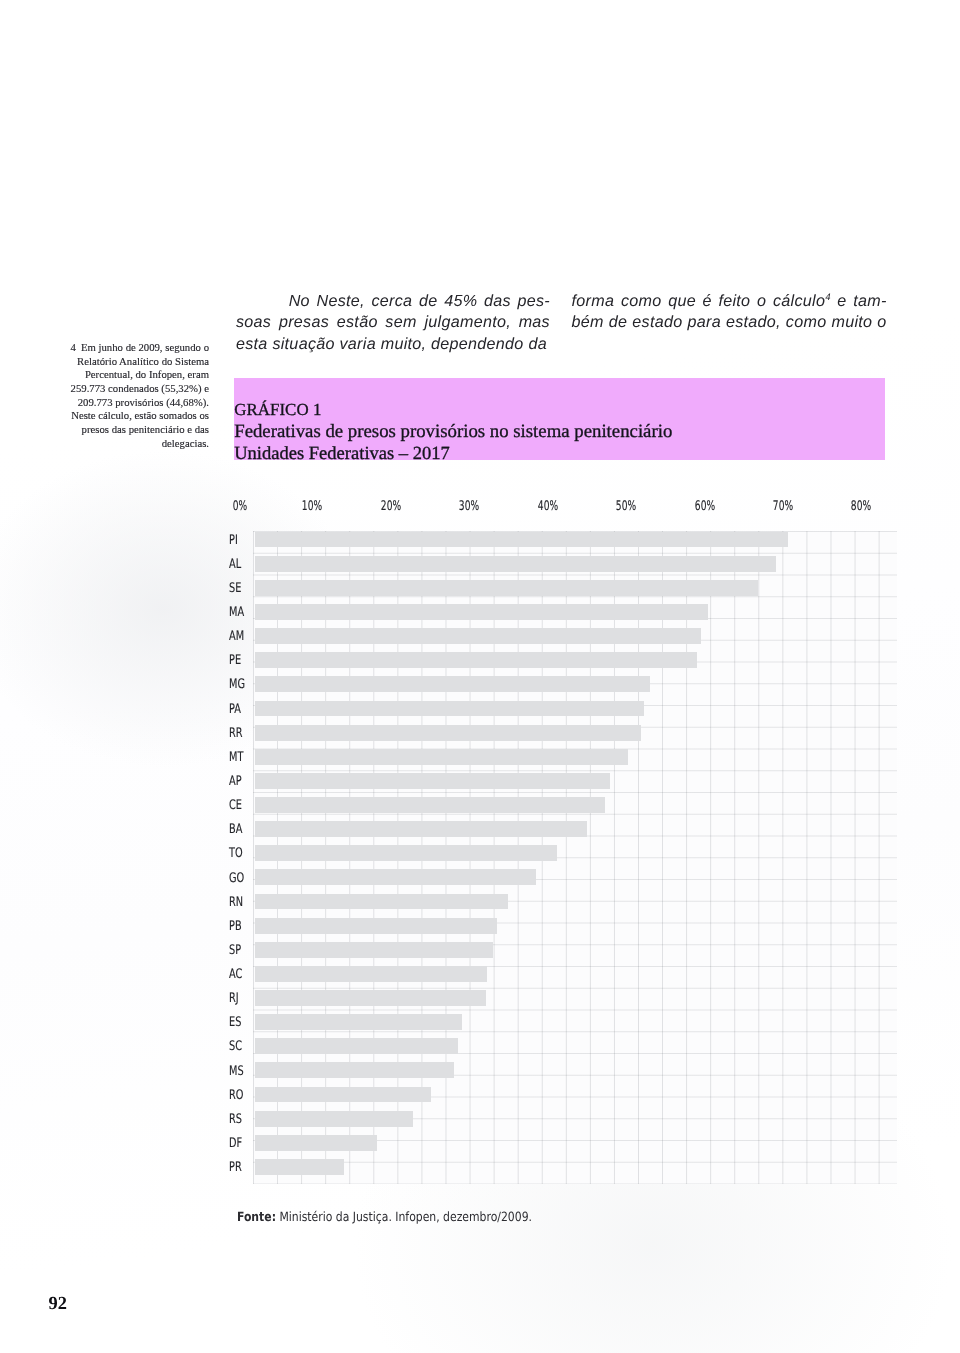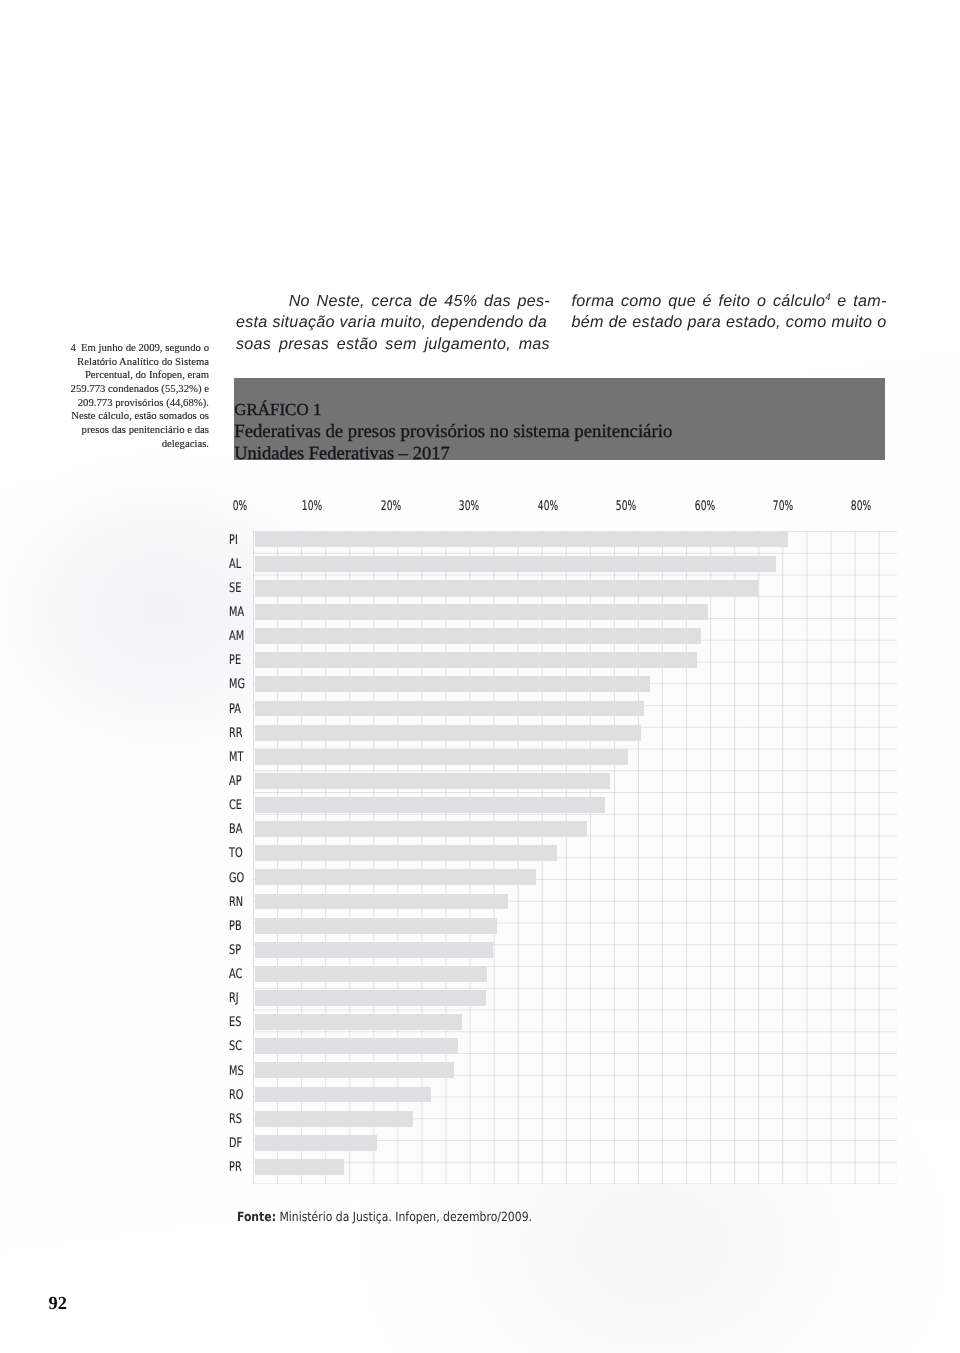--- a/index.html
+++ b/index.html
@@ -131,29 +131,29 @@
   <div class="col" id="colL">
     <div class="ln j">
         <span>No</span>
         <span>Neste,</span>
         <span>cerca</span>
         <span>de</span>
         <span>45%</span>
         <span>das</span>
         <span>pes-</span>
       </div>
-    <div class="ln">esta situação varia muito, dependendo da</div>
     <div class="ln j">
         <span>soas</span>
         <span>presas</span>
         <span>estão</span>
         <span>sem</span>
         <span>julgamento,</span>
         <span>mas</span>
       </div>
+    <div class="ln">esta situação varia muito, dependendo da</div>
   </div>
 
   <div class="col" id="colR">
     <div class="ln j">
         <span>forma</span>
         <span>como</span>
         <span>que</span>
         <span>é</span>
         <span>feito</span>
         <span>o</span>
@@ -166,21 +166,21 @@
         <span>de</span>
         <span>estado</span>
         <span>para</span>
         <span>estado,</span>
         <span>como</span>
         <span>muito</span>
         <span>o</span>
       </div>
   </div>
 
-  <div class="titleband" style="background: #737373; text-align: right;">
+  <div class="titleband" style="background: #f0abfc; text-align: right;">
     <div class="t t1">GRÁFICO 1</div>
     <div class="t t2">Federativas de presos provisórios no sistema penitenciário</div>
     <div class="t t3">Unidades Federativas – 2017</div>
   </div>
 
   <div id="chart">
     <div class="plot">
       <div class="grid"></div>
     </div>
   <div class="xlabel" style="left: 240px;"><i>0%</i></div>

